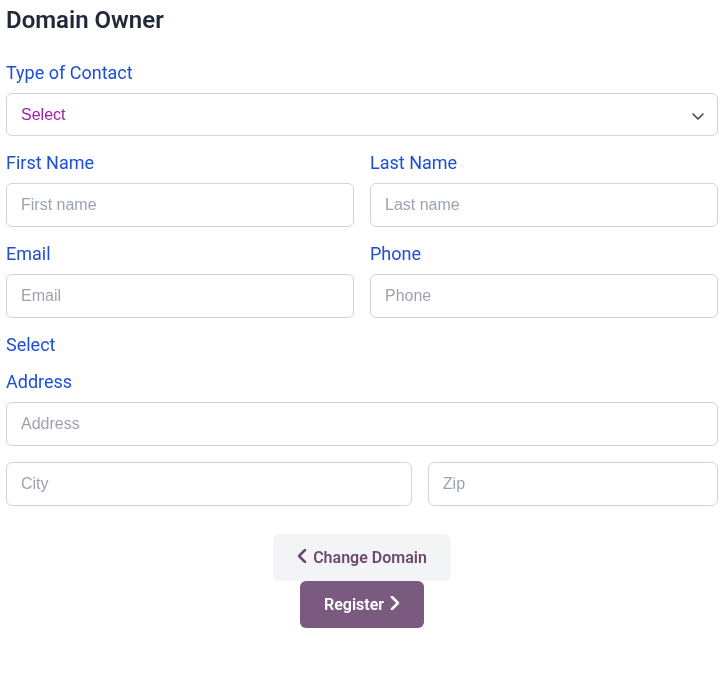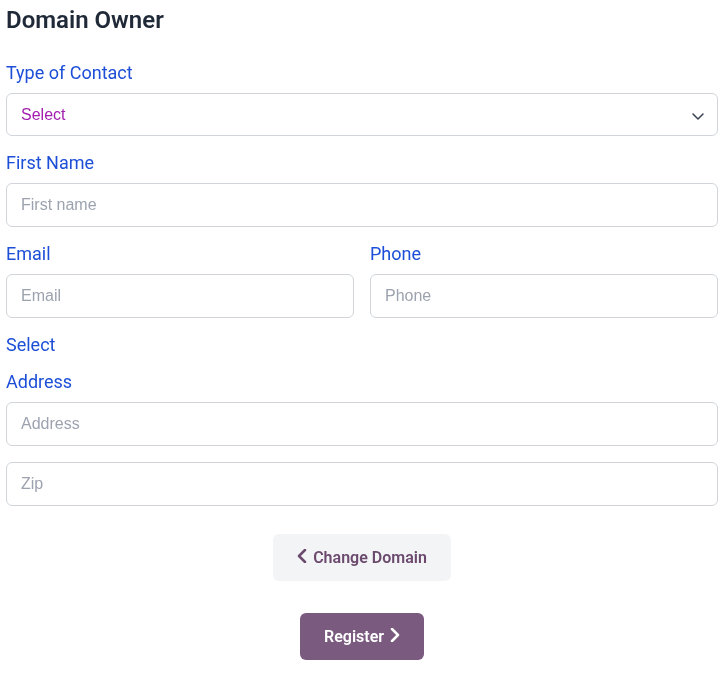--- a/index.html
+++ b/index.html
@@ -93,21 +93,20 @@
       cursor: pointer;
       font-family: inherit;
     }
     .btn-secondary {
       background: #f3f4f6;
       color: #6b4a6e;
     }
     .btn-primary {
       background: #7a5a7f;
       color: #fff;
-      margin-top: 32px;
     }
     .btn svg {
       width: 10px;
       height: 14px;
     }
   </style>
 </head>
 <body>
 
 <h2>Domain Owner</h2>
@@ -124,20 +123,24 @@
         </svg>
     </span>
   </div>
 </div>
 
 <div class="row">
   <div class="col form-group">
     <label class="form-label">First Name</label>
     <input type="text" class="form-control" placeholder="First name" style="">
   </div>
+  <div class="col form-group">
+    <label class="form-label">Last Name</label>
+    <input type="text" class="form-control" placeholder="Last name" style="">
+  </div>
 </div>
 
 <div class="row">
   <div class="col form-group">
     <label class="form-label">Email</label>
     <input type="email" class="form-control" placeholder="Email" style="">
   </div>
   <div class="col form-group">
     <label class="form-label">Phone</label>
     <input type="tel" class="form-control" placeholder="Phone" style="">
@@ -147,20 +150,23 @@
 <div class="form-group">
   <label class="form-label">Select</label>
 </div>
 
 <div class="form-group">
   <label class="form-label">Address</label>
   <input type="text" class="form-control" placeholder="Address" style="">
 </div>
 
 <div class="row form-group">
+  <div class="city-col">
+    <input type="text" class="form-control" placeholder="City" style="">
+  </div>
   <div class="zip-col">
     <input type="text" class="form-control" placeholder="Zip" style="">
   </div>
 </div>
 
 <div class="button-row">
   <button class="btn btn-secondary">
     <span>
       <svg viewBox="0 0 8 14" fill="currentColor">
           <path d="M7 1L1 7L7 13" stroke="currentColor" stroke-width="2.5" fill="none" stroke-linecap="round" stroke-linejoin="round"></path>

